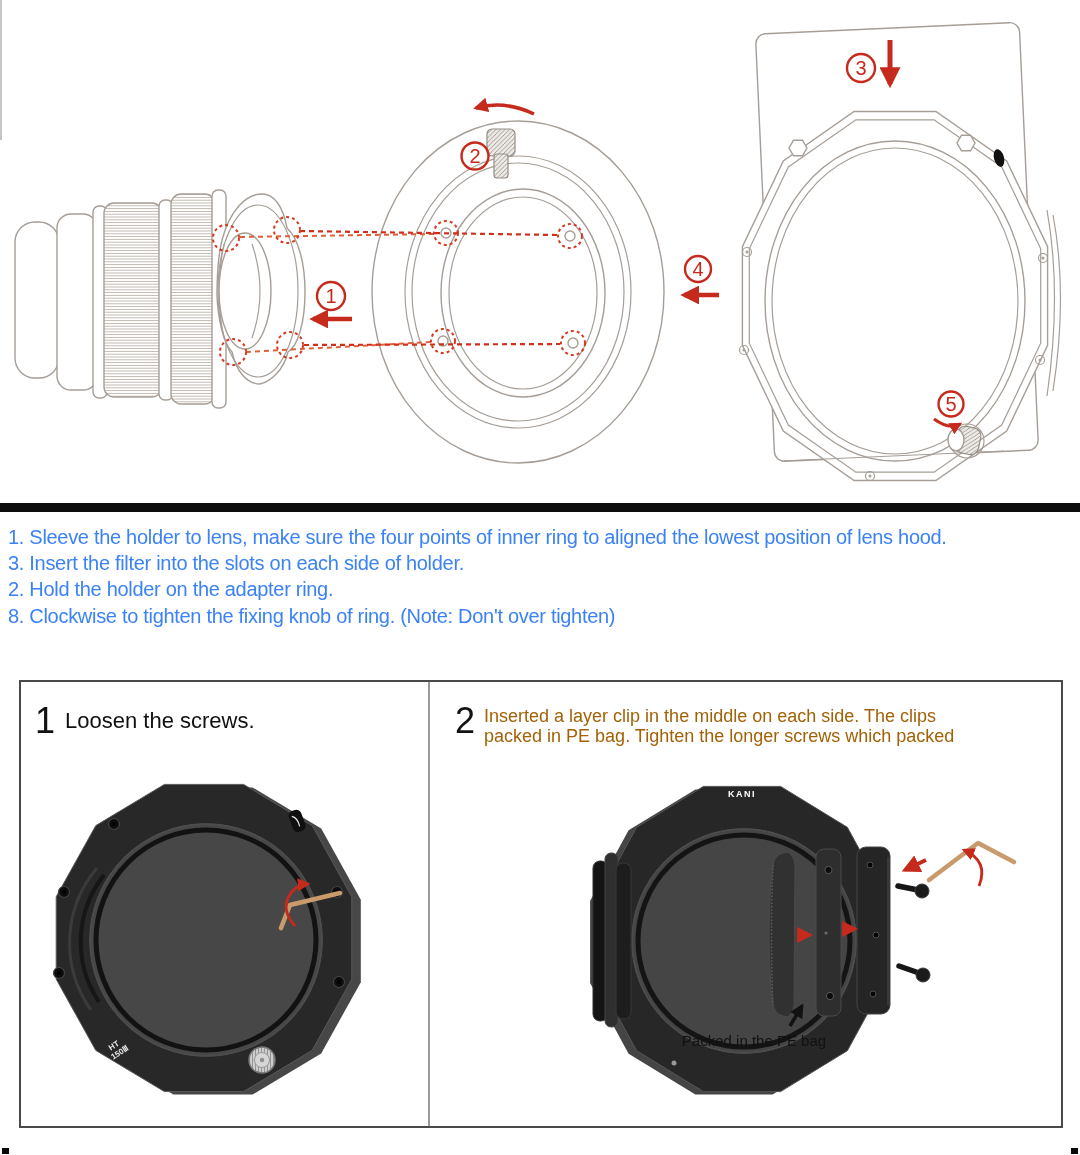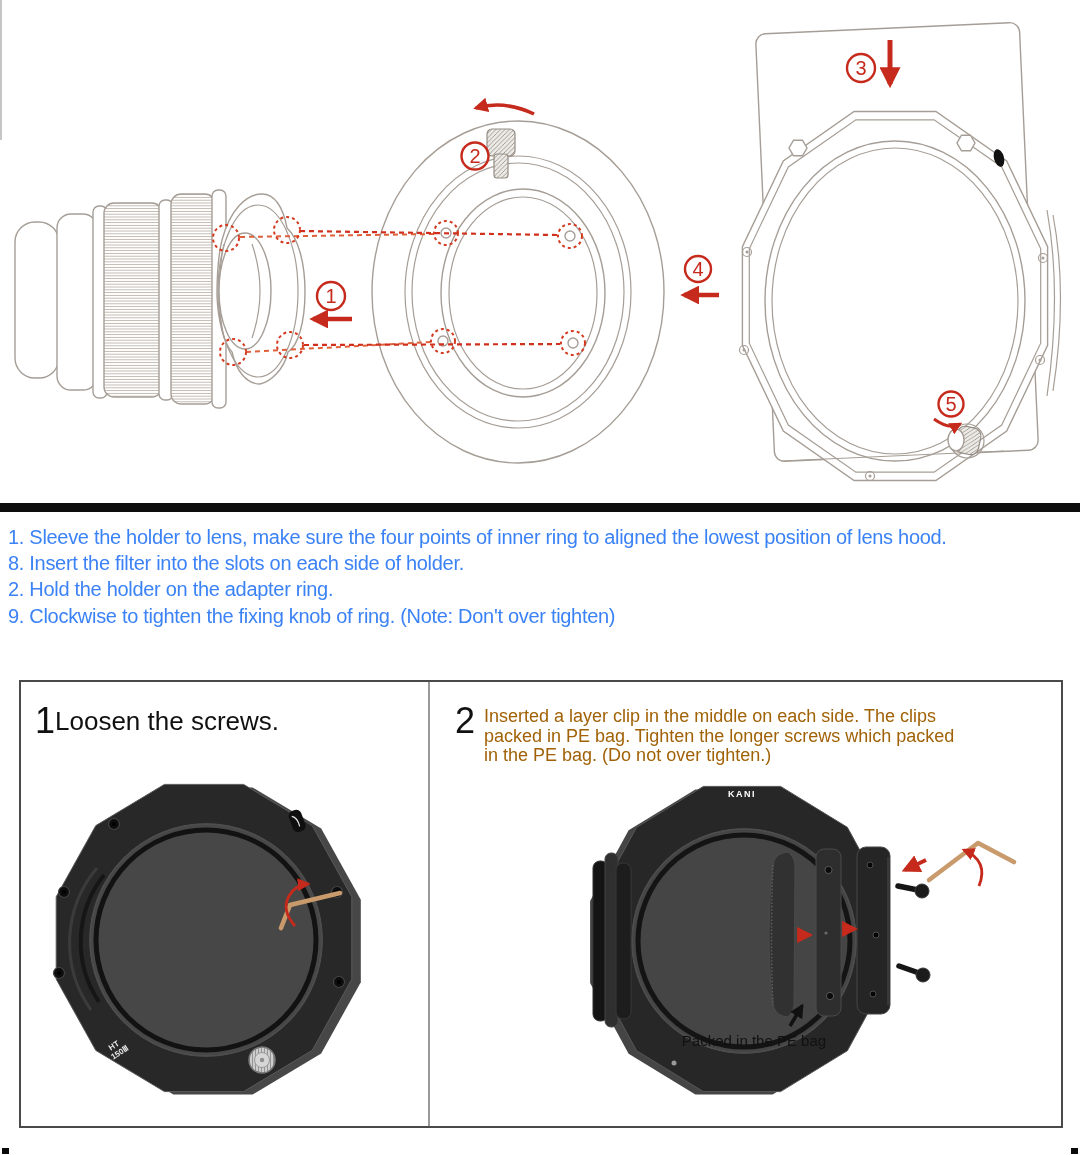--- a/index.html
+++ b/index.html
@@ -10,21 +10,21 @@
   .divider{position:absolute;left:0;top:503px;width:1080px;height:9px;background:#0d0d0d;}
   .instructions{position:absolute;left:8px;top:524px;width:1072px;font-size:20px;
                 line-height:26.2px;letter-spacing:-0.3px;color:#3b82f6;white-space:nowrap;}
   .steps-box{position:absolute;left:19px;top:680px;width:1044px;height:448px;
              border:2px solid #4a4a4a;box-sizing:border-box;background:#fff;}
   .v-divider{position:absolute;left:407px;top:0;width:2px;height:100%;background:#9a9a9a;}
   .panel-header{position:absolute;display:flex;align-items:flex-start;}
   .p1-header{left:14px;top:22px;}
   .p2-header{left:434px;top:22px;width:600px;}
   .step-num{font-size:36px;line-height:34px;font-weight:500;color:#111;}
-  .step-title{font-size:26px;line-height:34px;color:#111;}
+  .step-title{font-size:22px;line-height:34px;margin-left:10px;color:#111;}
   .step-text{font-size:18px;line-height:19.6px;margin-left:9px;margin-top:3px;color:#a16207;width:578px;}
   .photo1{position:absolute;left:8px;top:58px;}
   .photo2{position:absolute;left:520px;top:83px;}
   .corner-mark{position:absolute;width:7px;height:6px;background:#0a0a0a;}
   
   .ln{fill:#ffffff;stroke:#a69e96;stroke-width:1.4;}
   .lnf{fill:none;stroke:#a69e96;stroke-width:1.2;}
   .ribs{fill:url(#ribsH);stroke:#a69e96;stroke-width:1.4;}
   .knurl{fill:url(#knurl);stroke:#958d85;stroke-width:1.2;}
   .redl{fill:none;stroke:#c62a1c;}
@@ -167,23 +167,23 @@
       <circle class="red-circle" cx="951" cy="404" r="12.5"></circle>
       <text class="red-num" x="951" y="411">5</text>
       <path class="redl" d="M 934,419 Q 949,430 960,424" stroke-width="3" marker-end="url(#arTop)"></path>
     </g>
   </svg>
 
   <div class="divider"></div>
 
   <div class="instructions">
     <div>1. Sleeve the holder to lens, make sure the four points of inner ring to aligned the lowest position of lens hood.</div>
-    <div>8. Insert the filter into the slots on each side of holder.</div>
+    <div>3. Insert the filter into the slots on each side of holder.</div>
     <div>2. Hold the holder on the adapter ring.</div>
-    <div>9. Clockwise to tighten the fixing knob of ring. (Note: Don't over tighten)</div>
+    <div>8. Clockwise to tighten the fixing knob of ring. (Note: Don't over tighten)</div>
   </div>
 
   <div class="steps-box">
     <div class="v-divider"></div>
 
     <div class="panel-header p1-header">
       <span class="step-num">1</span>
       <span class="step-title">Loosen the screws.</span>
     </div>
 
@@ -233,21 +233,20 @@
       </g>
       <path class="gold" d="M 252,188 L 261,165 L 311,153"></path>
       <path class="redl" d="M 266,186 Q 252,170 260,156 Q 266,145 279,144" stroke-width="2.8" marker-end="url(#ar1)" fill="none"></path>
     </svg>
 
     <div class="panel-header p2-header">
       <span class="step-num">2</span>
       <div class="step-text">
         <div>Inserted a layer clip in the middle on each side. The clips</div>
         <div>packed in PE bag. Tighten the longer screws which packed</div>
-        <div>in the PE bag. (Do not over tighten.)</div>
       </div>
     </div>
 
     <svg class="photo2" width="522" height="362" viewBox="0 0 522 362">
       <defs>
         <marker id="ar2" viewBox="0 0 10 10" refX="8" refY="5" markerWidth="4.6" markerHeight="4.6" orient="auto">
           <path d="M0,0 L10,5 L0,10 z" fill="#c62a1c"></path>
         </marker>
         <marker id="arb" viewBox="0 0 10 10" refX="8" refY="5" markerWidth="4" markerHeight="4" orient="auto">
           <path d="M0,0 L10,5 L0,10 z" fill="#111"></path>

